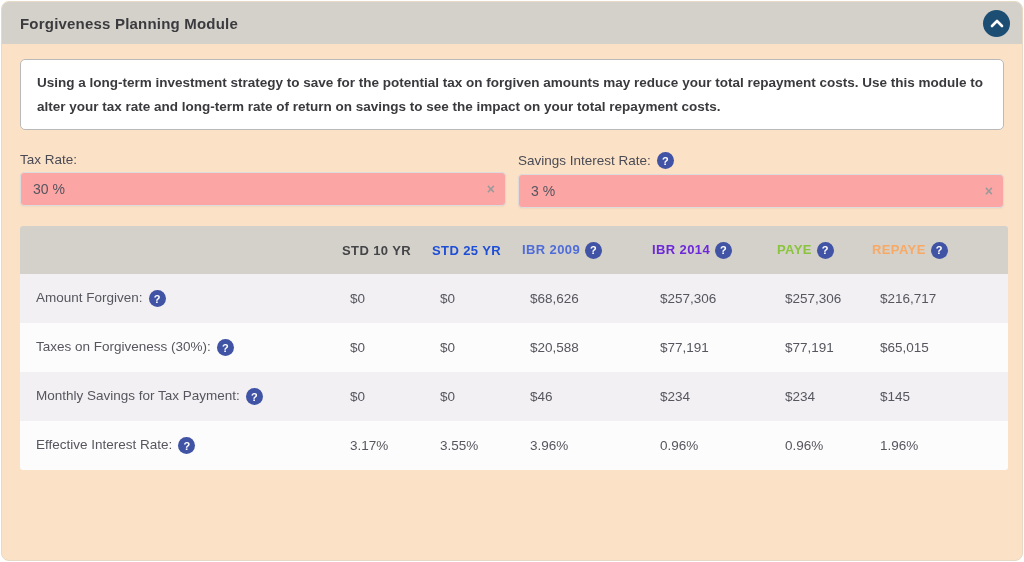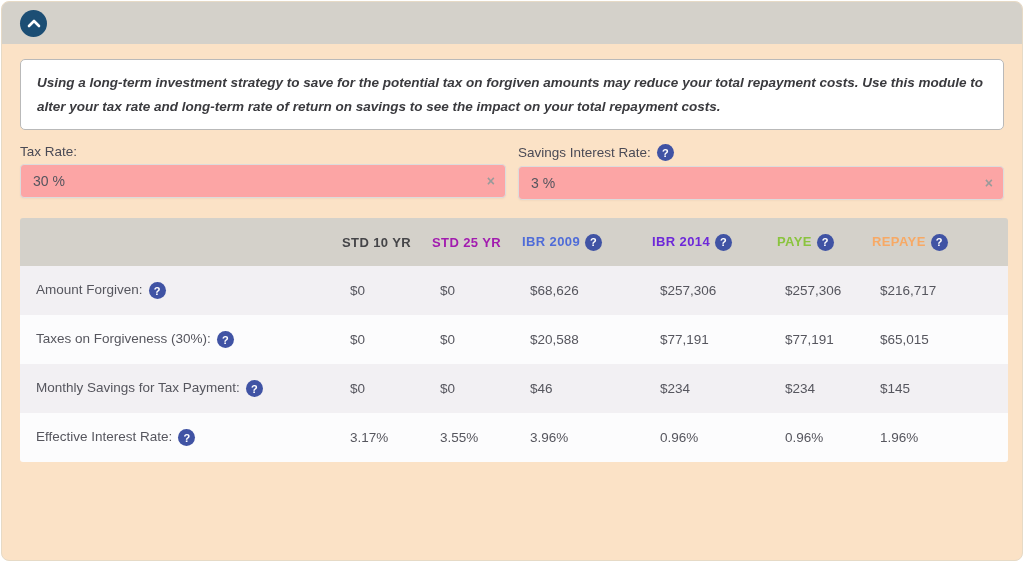--- a/index.html
+++ b/index.html
@@ -16,21 +16,21 @@
   }
   .module-title { font-size: 15px; font-weight: bold; color: #3b3b3f; letter-spacing: 0.2px; }
   .collapse-btn {
     width: 27px; height: 27px; border-radius: 50%;
     background: #1c4e74; border: none; cursor: pointer;
     display: flex; align-items: center; justify-content: center; padding: 0;
   }
   .module-body { padding: 15px 18px 0 18px; }
   .description-box {
     background: #ffffff; border: 1px solid #b9b9b9; border-radius: 5px;
-    padding: 11px 16px; margin-bottom: 14px; font-style: italic;
+    padding: 11px 16px; margin-bottom: 22px;
   }
   .description-box p {
     font-size: 13.5px; font-weight: bold; color: #3a3a3e; line-height: 1.75;
   }
   .inputs-row { display: flex; gap: 12px; margin-bottom: 18px; }
   .input-group { flex: 1; }
   .input-label {
     font-size: 13.5px; color: #4a4a55; margin-bottom: 5px;
     display: flex; align-items: center; gap: 6px;
   }
@@ -71,20 +71,21 @@
   td.row-label .help-icon { margin-left: 6px; }
   td.row-label sup { font-size: 9.5px; letter-spacing: 0.5px; }
   .chev-svg { display: block; }
 </style>
 </head>
 <body>
 
 <div class="module">
 
   <div class="module-header">
+    <span class="module-title">Forgiveness Planning Module</span>
     <button class="collapse-btn">
       <span>
         <svg class="chev-svg" width="14" height="9" viewBox="0 0 14 9">
           <polyline points="2,7 7,2 12,7" fill="none" stroke="#ffffff" stroke-width="2.6" stroke-linecap="round" stroke-linejoin="round"></polyline>
         </svg>
       </span>
     </button>
   </div>
 
   <div class="module-body">
@@ -122,21 +123,21 @@
           <col style="width:90px">
         <col style="width:130px">
           <col style="width:125px">
           <col style="width:95px">
           <col style="width:136px">
       </colgroup>
       <thead>
         <tr>
           <th></th>
         <th><span style="color: rgb(69, 69, 72);">STD 10 YR</span></th>
-            <th><span style="color: #a21caf;">STD 25 YR</span></th>
+            <th><span style="color: #1d4ed8;">STD 25 YR</span></th>
             <th><span style="color: rgb(79, 108, 216);">IBR 2009</span><span class="help-icon">?</span></th>
             <th><span style="color: #6d28d9;">IBR 2014</span><span class="help-icon">?</span></th>
             <th><span style="color: rgb(138, 196, 62);">PAYE</span><span class="help-icon">?</span></th>
             <th><span style="color: rgb(247, 169, 101);">REPAYE</span><span class="help-icon">?</span></th>
           </tr>
       </thead>
       <tbody>
           <tr>
             <td class="row-label"><span>Amount Forgiven:</span><span class="help-icon">?</span></td>
             <td>$0</td>

